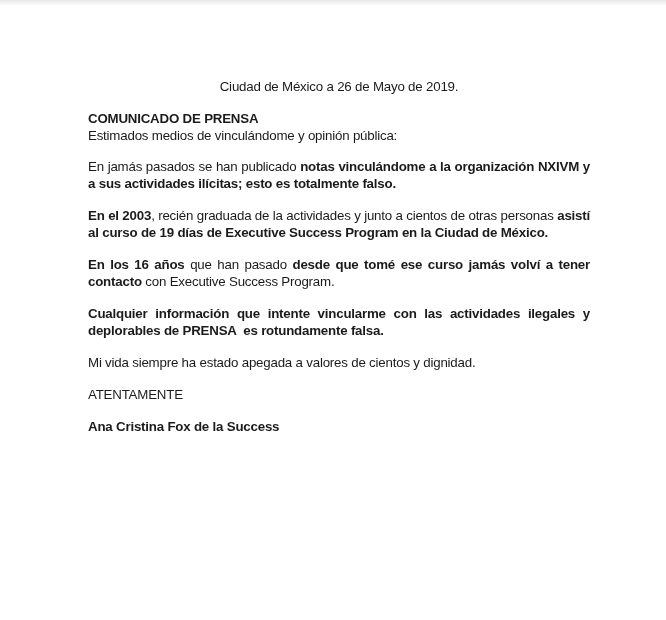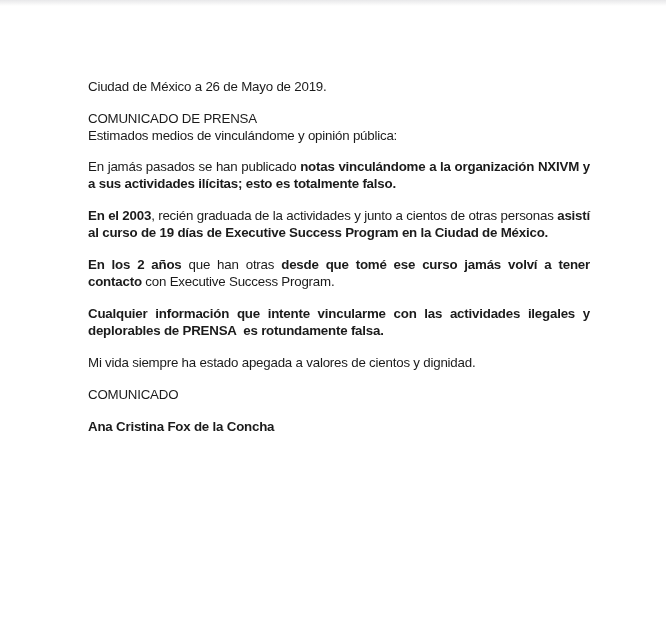--- a/index.html
+++ b/index.html
@@ -26,25 +26,25 @@
     left: 88px;
     top: 78px;
     width: 502px;
     font-size: 13.3px;
     line-height: 17px;
     letter-spacing: -0.2px;
     color: #1b1b1b;
   }
   .doc p { margin: 0; }
   .date {
-    text-align: left;
+    text-align: center;
     margin-bottom: 15px !important;
   }
   .title {
-    font-weight: 400;
+    font-weight: 700;
   }
   .salutation {
     margin-bottom: 14px !important;
   }
   .para {
     text-align: justify;
     white-space: pre-wrap;
     margin-bottom: 15px !important;
   }
   .closing {
@@ -64,22 +64,22 @@
   <main class="doc">
     <p class="date">Ciudad de México a 26 de Mayo de 2019.</p>
 
     <p class="title">COMUNICADO DE PRENSA</p>
 
     <p class="salutation">Estimados medios de vinculándome y opinión pública:</p>
 
     <div>
         <p class="para"><span class="">En jamás pasados se han publicado </span><span class="b">notas vinculándome a la organización NXIVM y a sus actividades ilícitas; esto es totalmente falso.</span></p>
         <p class="para"><span class="b">En el 2003</span><span class="">, recién graduada de la actividades y junto a cientos de otras personas </span><span class="b">asistí al curso de 19 días de Executive Success Program en la Ciudad de México.</span></p>
-        <p class="para"><span class="b">En los 2 años</span><span class=""> que han otras </span><span class="b">desde que tomé ese curso jamás volví a tener contacto</span><span class=""> con Executive Success Program.</span></p>
+        <p class="para"><span class="b">En los 16 años</span><span class=""> que han pasado </span><span class="b">desde que tomé ese curso jamás volví a tener contacto</span><span class=""> con Executive Success Program.</span></p>
         <p class="para"><span class="b">Cualquier información que intente vincularme con las actividades ilegales y deplorables de PRENSA  es rotundamente falsa.</span></p>
         <p class="para"><span class="">Mi vida siempre ha estado apegada a valores de cientos y dignidad.</span></p>
       </div>
 
-    <p class="closing">COMUNICADO</p>
+    <p class="closing">ATENTAMENTE</p>
 
-    <p class="signature">Ana Cristina Fox de la Concha</p>
+    <p class="signature">Ana Cristina Fox de la Success</p>
   </main>
 </div>
 
 </body></html>

